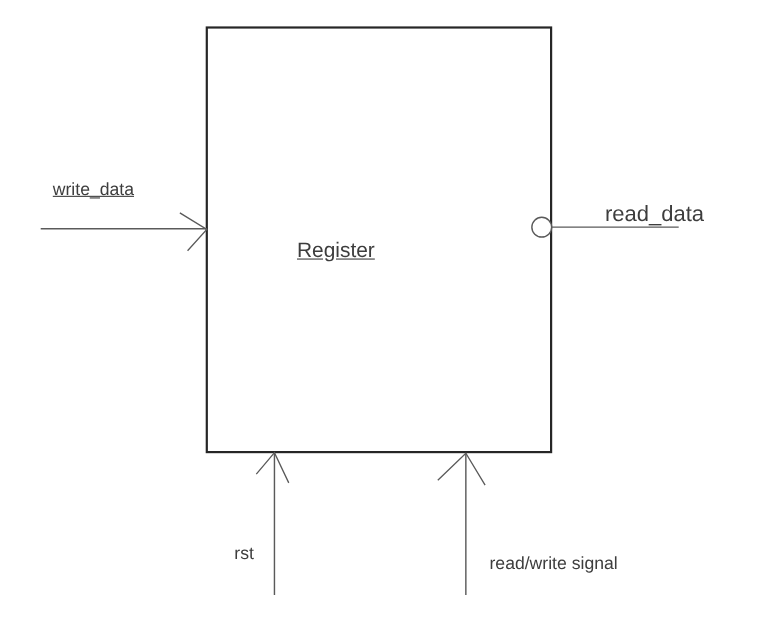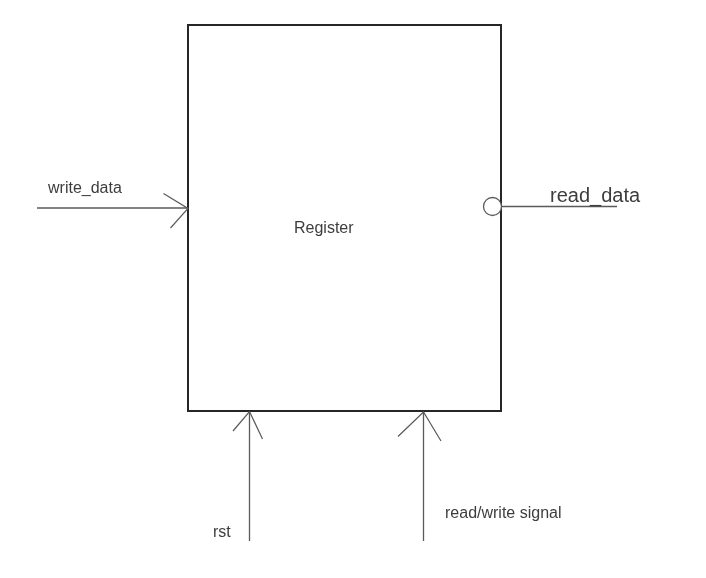--- a/index.html
+++ b/index.html
@@ -27,37 +27,39 @@
     left: 0;
     top: 0;
   }
   .label {
     position: absolute;
     color: var(--text);
     white-space: nowrap;
     line-height: 1.1;
   }
   .label-register {
-    left: 294px;
+    left: 270px;
     top: 219px;
-    font-size: 16px;
+    font-size: 19px;
+    text-decoration: underline;
   }
   .label-write-data {
     left: 48px;
-    top: 179px;
+    top: 164px;
     font-size: 16px;
+    text-decoration: underline;
   }
   .label-read-data {
     left: 550px;
     top: 184px;
     font-size: 20px;
   }
   .label-rst {
     left: 213px;
-    top: 523px;
+    top: 495px;
     font-size: 16px;
   }
   .label-read-write {
     left: 445px;
     top: 504px;
     font-size: 16px;
   }
 </style>
 </head>
 <body>

